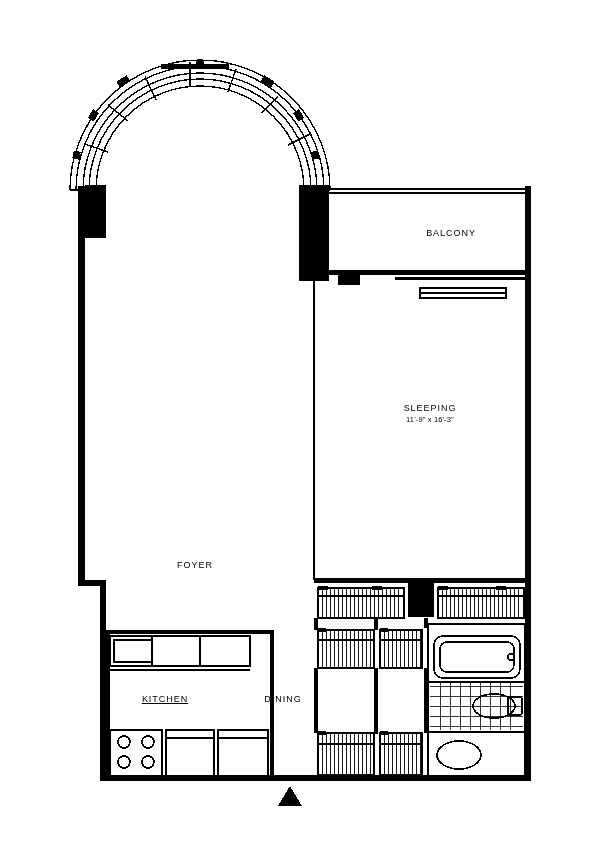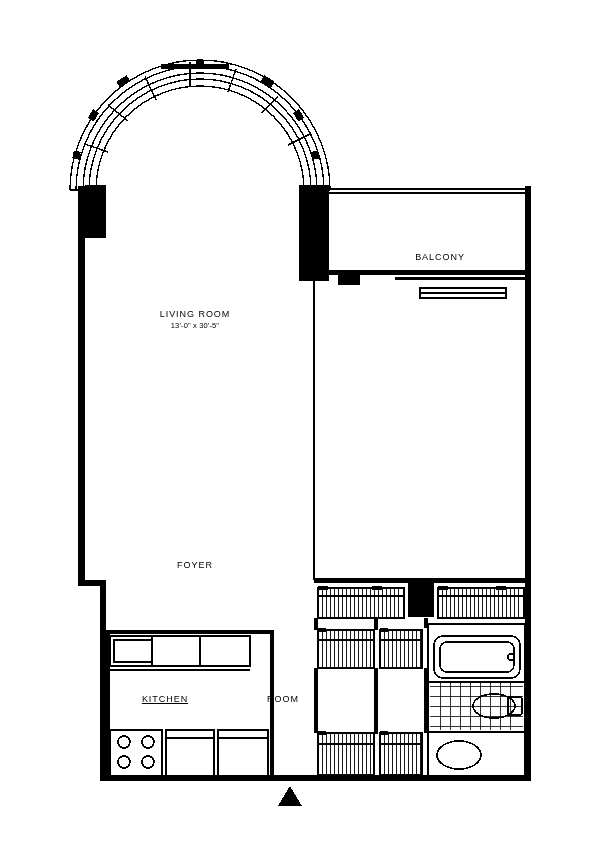--- a/index.html
+++ b/index.html
@@ -39,21 +39,21 @@
     font-size: 9px;
   }
   .room-label .dims {
     display: block;
     font-size: 7.5px;
     letter-spacing: 0.02em;
     margin-top: 1px;
   }
   .lbl-living  { left: 105px; top: 309px; width: 180px; }
   .lbl-sleeping{ left: 340px; top: 403px; width: 180px; }
-  .lbl-balcony { left: 350px; top: 228px; width: 180px; margin-top: 24px; }
+  .lbl-balcony { left: 361px; top: 228px; width: 180px; }
   .lbl-dining  { left: 110px; top: 560px; width: 170px; }
   .lbl-kitchen { left: 110px; top: 694px; width: 110px; text-decoration: underline; }
   .lbl-foyer   { left: 228px; top: 694px; width: 110px; }
 </style>
 </head>
 <body>
 
 <div id="floorplan-root">
 
   <svg id="plan" viewBox="0 0 600 852">
@@ -330,35 +330,35 @@
 
       <g>
         <line x1="274" y1="776" x2="314" y2="776"></line>
       </g>
 
       <polygon points="290,786 278,806 302,806" fill="#000000" stroke="none"></polygon>
 
     </g>
   </svg>
 
-  <div class="room-label lbl-living">
-    <span class="name">LIVING ROOM</span>
-    <span class="dims">13'-0" x 30'-5"</span>
-  </div>
-
+
+  <div class="room-label lbl-sleeping">
+    <span class="name">SLEEPING</span>
+    <span class="dims">11'-9" x 16'-3"</span>
+  </div>
 
   <div class="room-label lbl-balcony">
     <span class="name">BALCONY</span>
   </div>
 
   <div class="room-label lbl-dining">
     <span class="name">FOYER</span>
   </div>
 
   <div class="room-label lbl-kitchen">
     <span class="name">KITCHEN</span>
   </div>
 
   <div class="room-label lbl-foyer">
-    <span class="name">ROOM</span>
+    <span class="name">DINING</span>
   </div>
 
 </div>
 
 </body></html>

